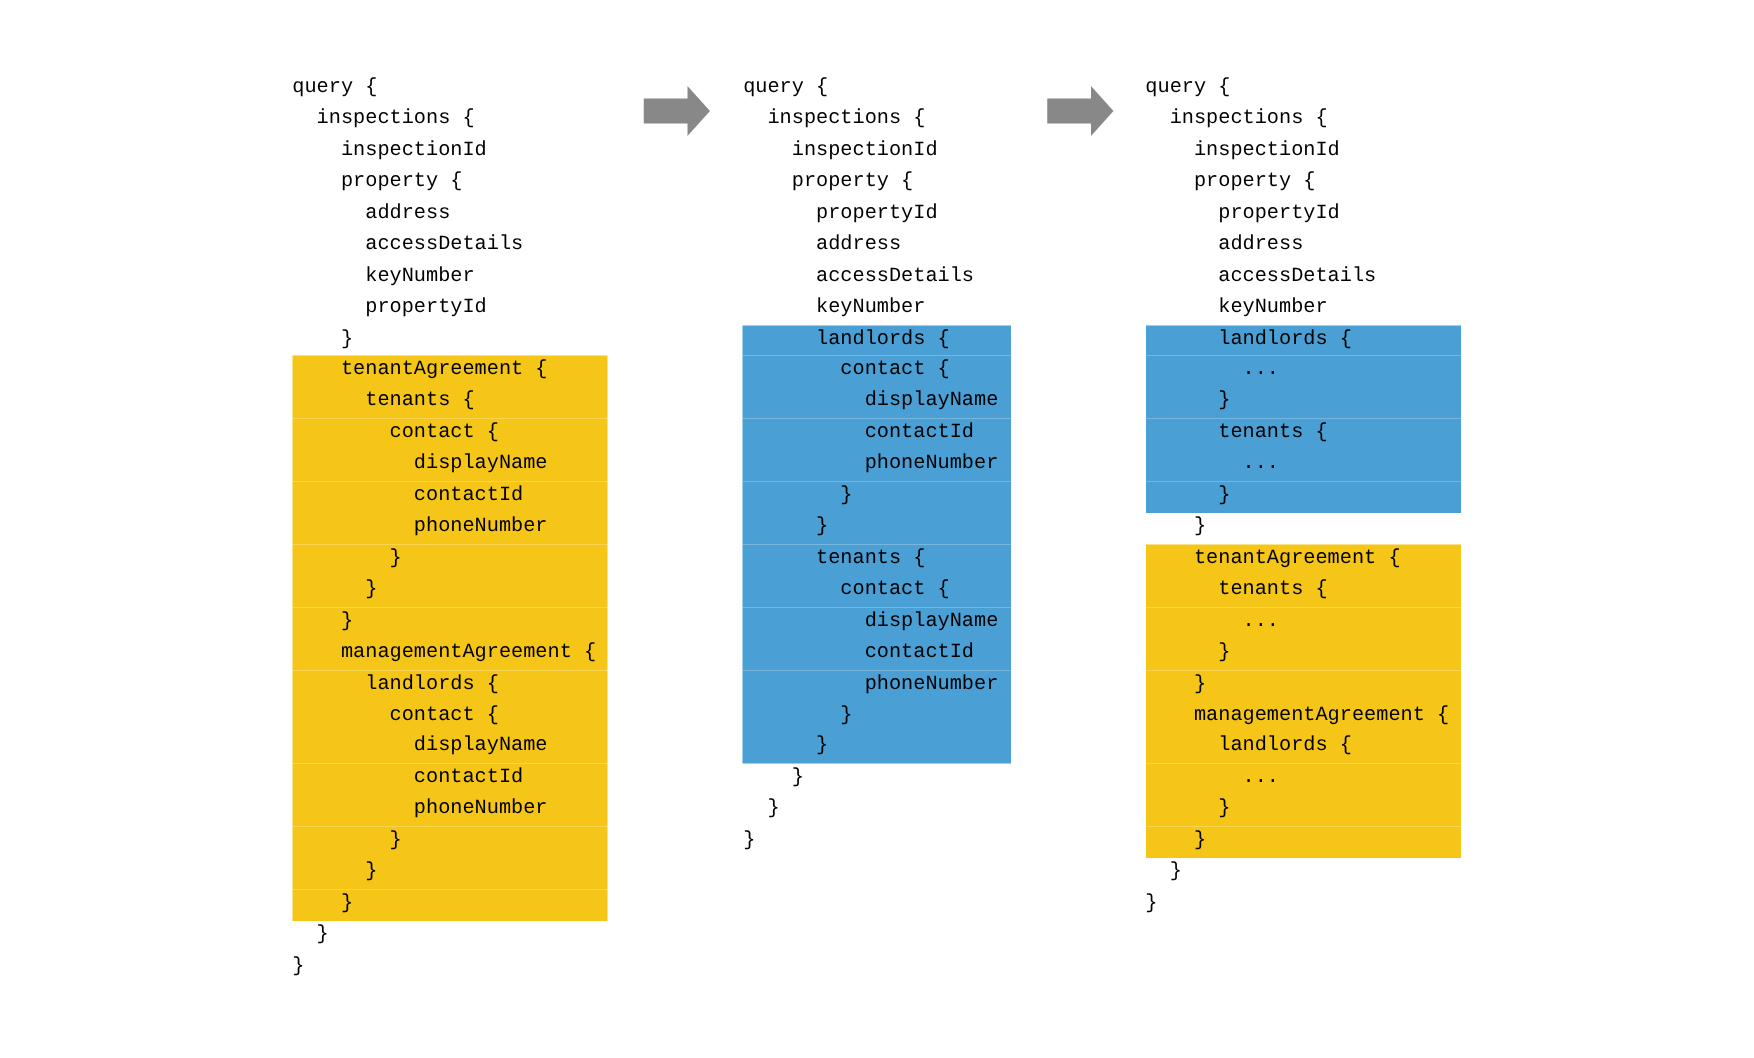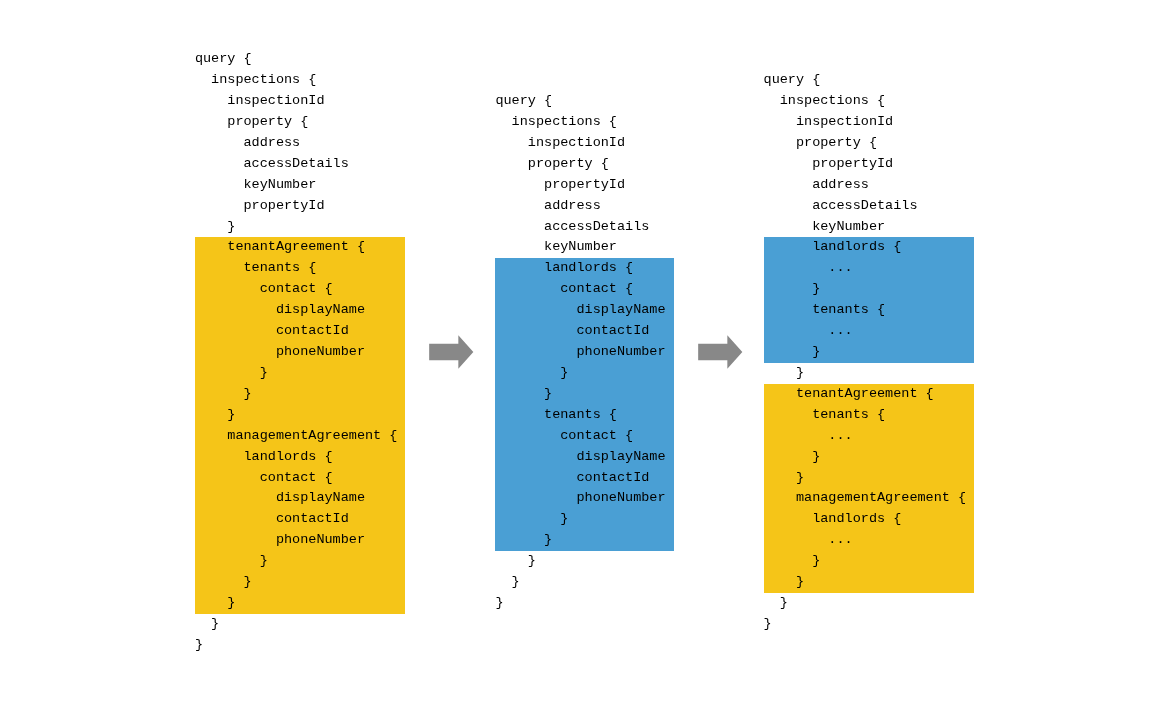--- a/index.html
+++ b/index.html
@@ -9,21 +9,21 @@
       font-size: 14px;
       width: 1169px;
       height: 705px;
       overflow: hidden;
       display: flex;
       align-items: center;
       justify-content: center;
     }
     .diagram {
       display: flex;
-      align-items: center;
+      align-items: flex-start;
       gap: 20px;
       padding: 20px;
     }
     .code-block {
       position: relative;
       line-height: 1.55;
       white-space: pre;
       font-size: 13.5px;
     }
     .arrow {

